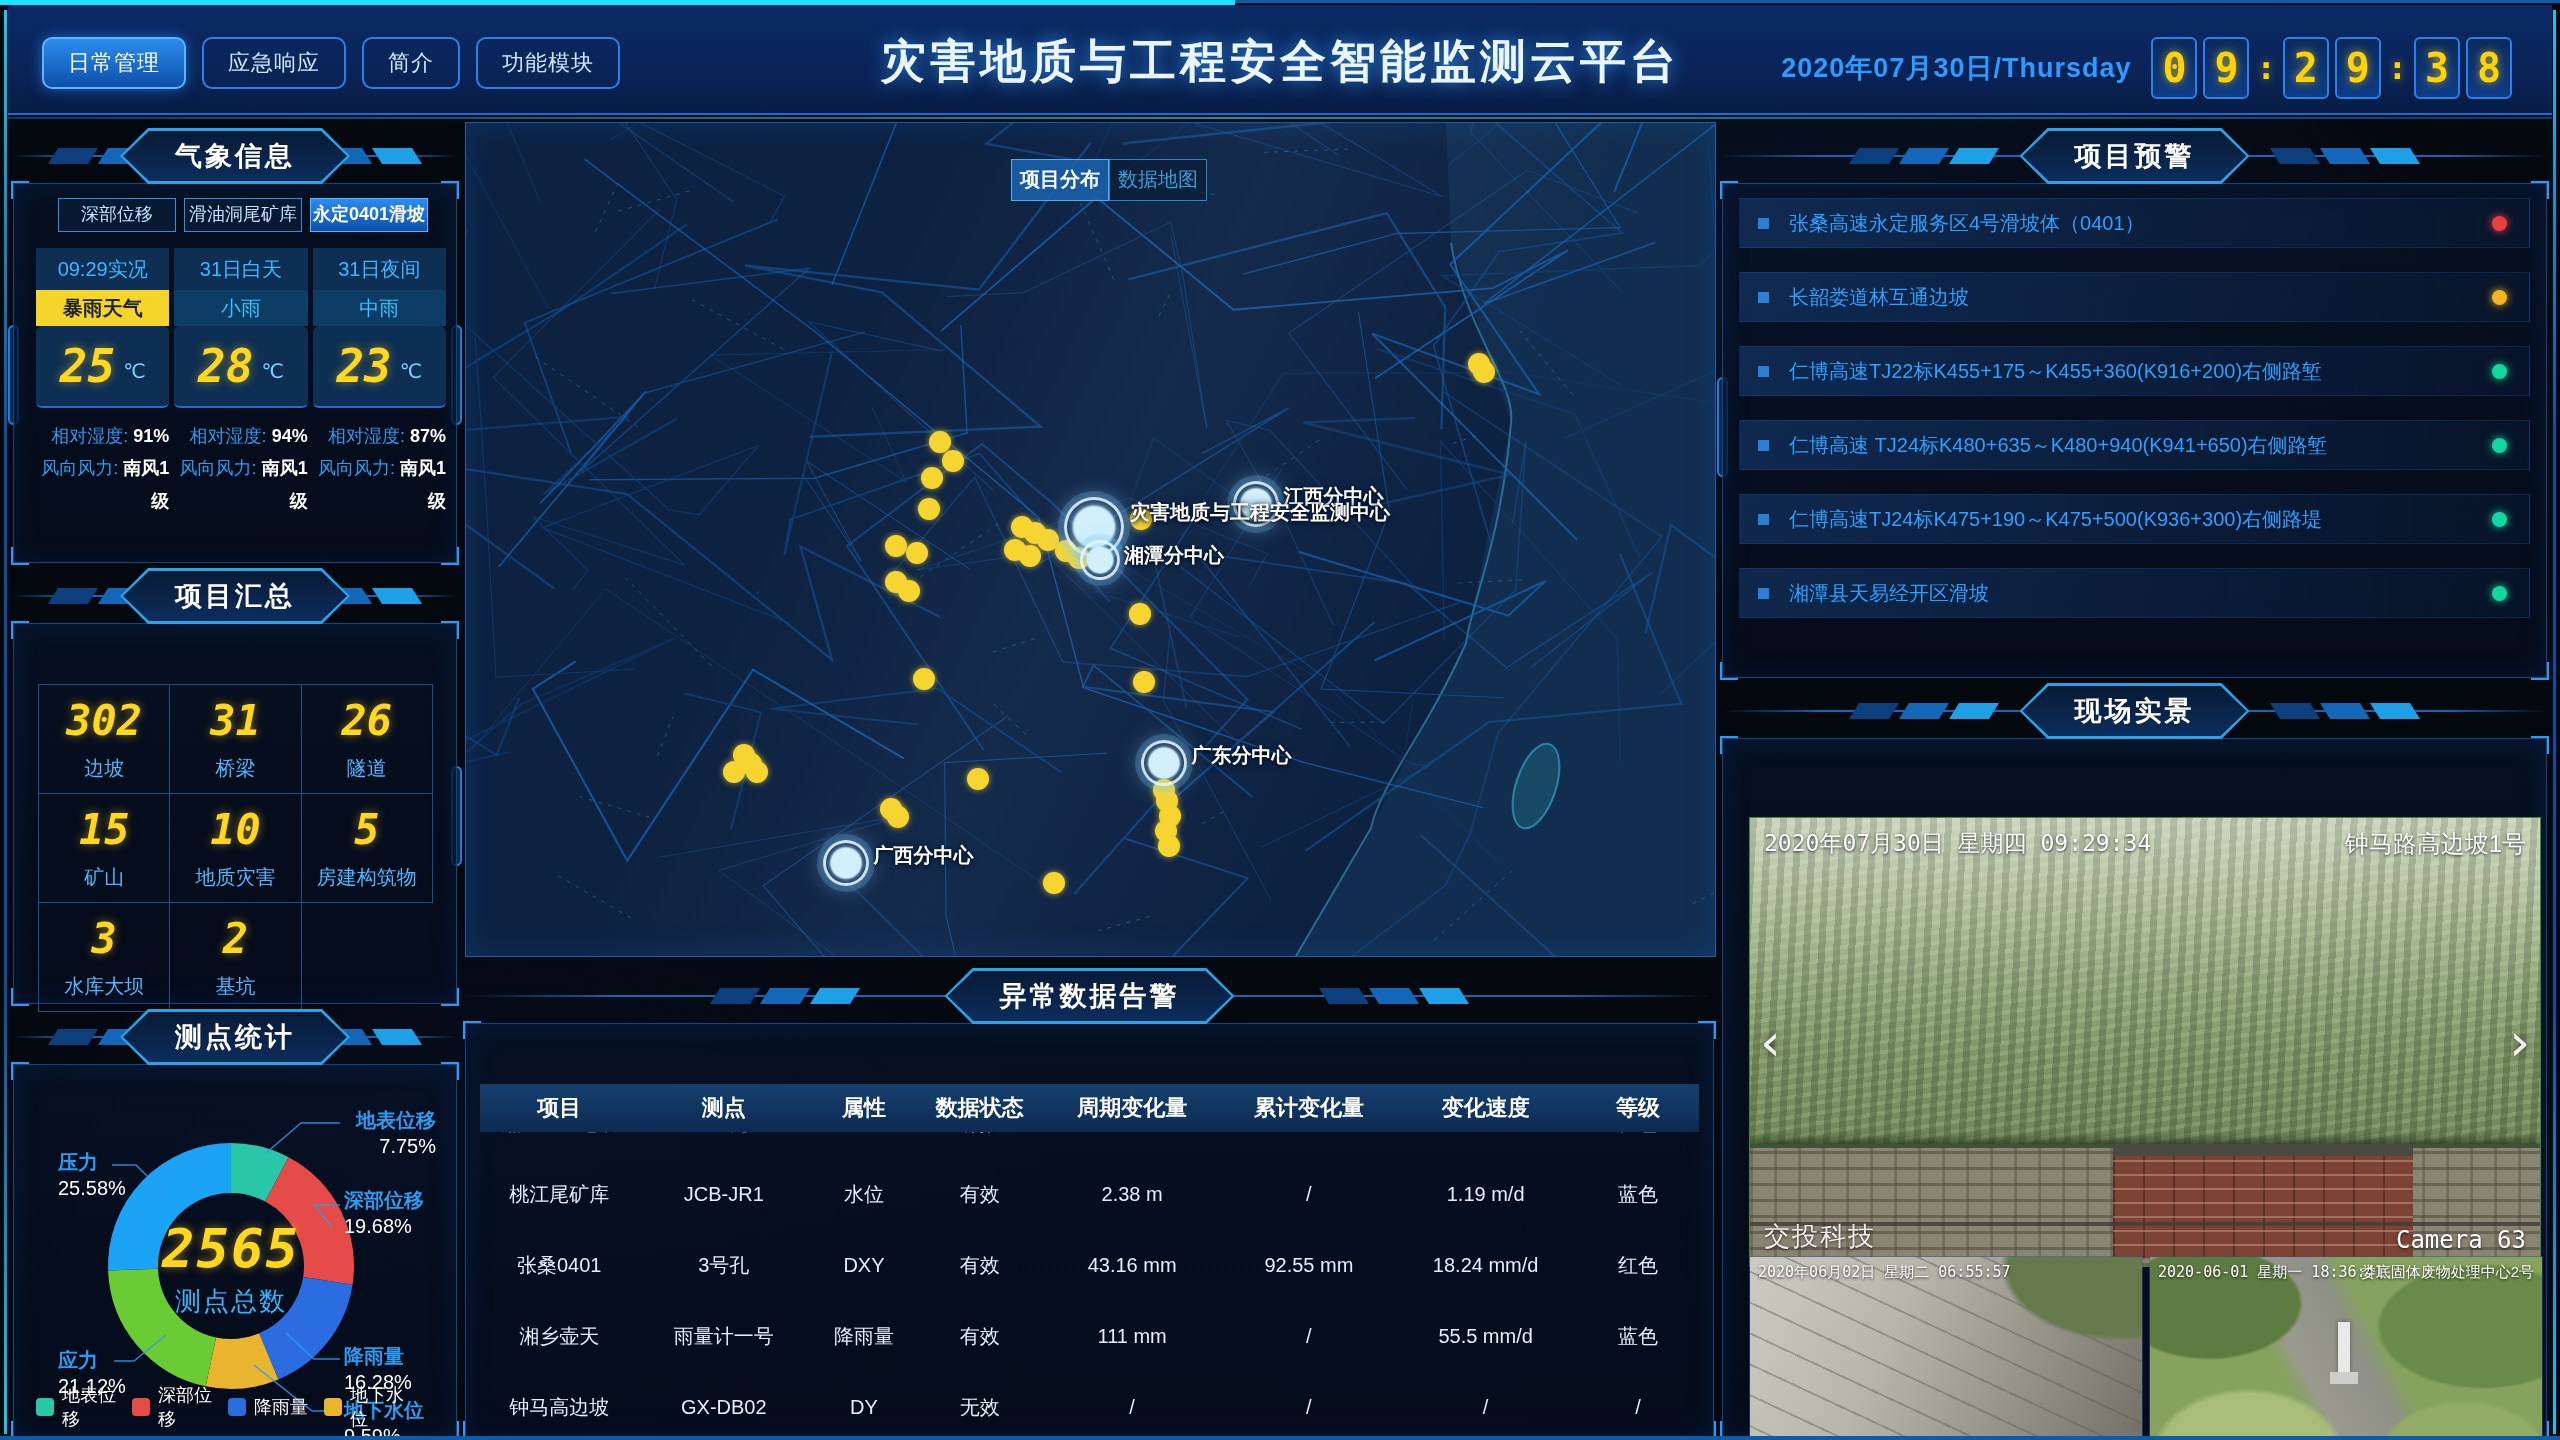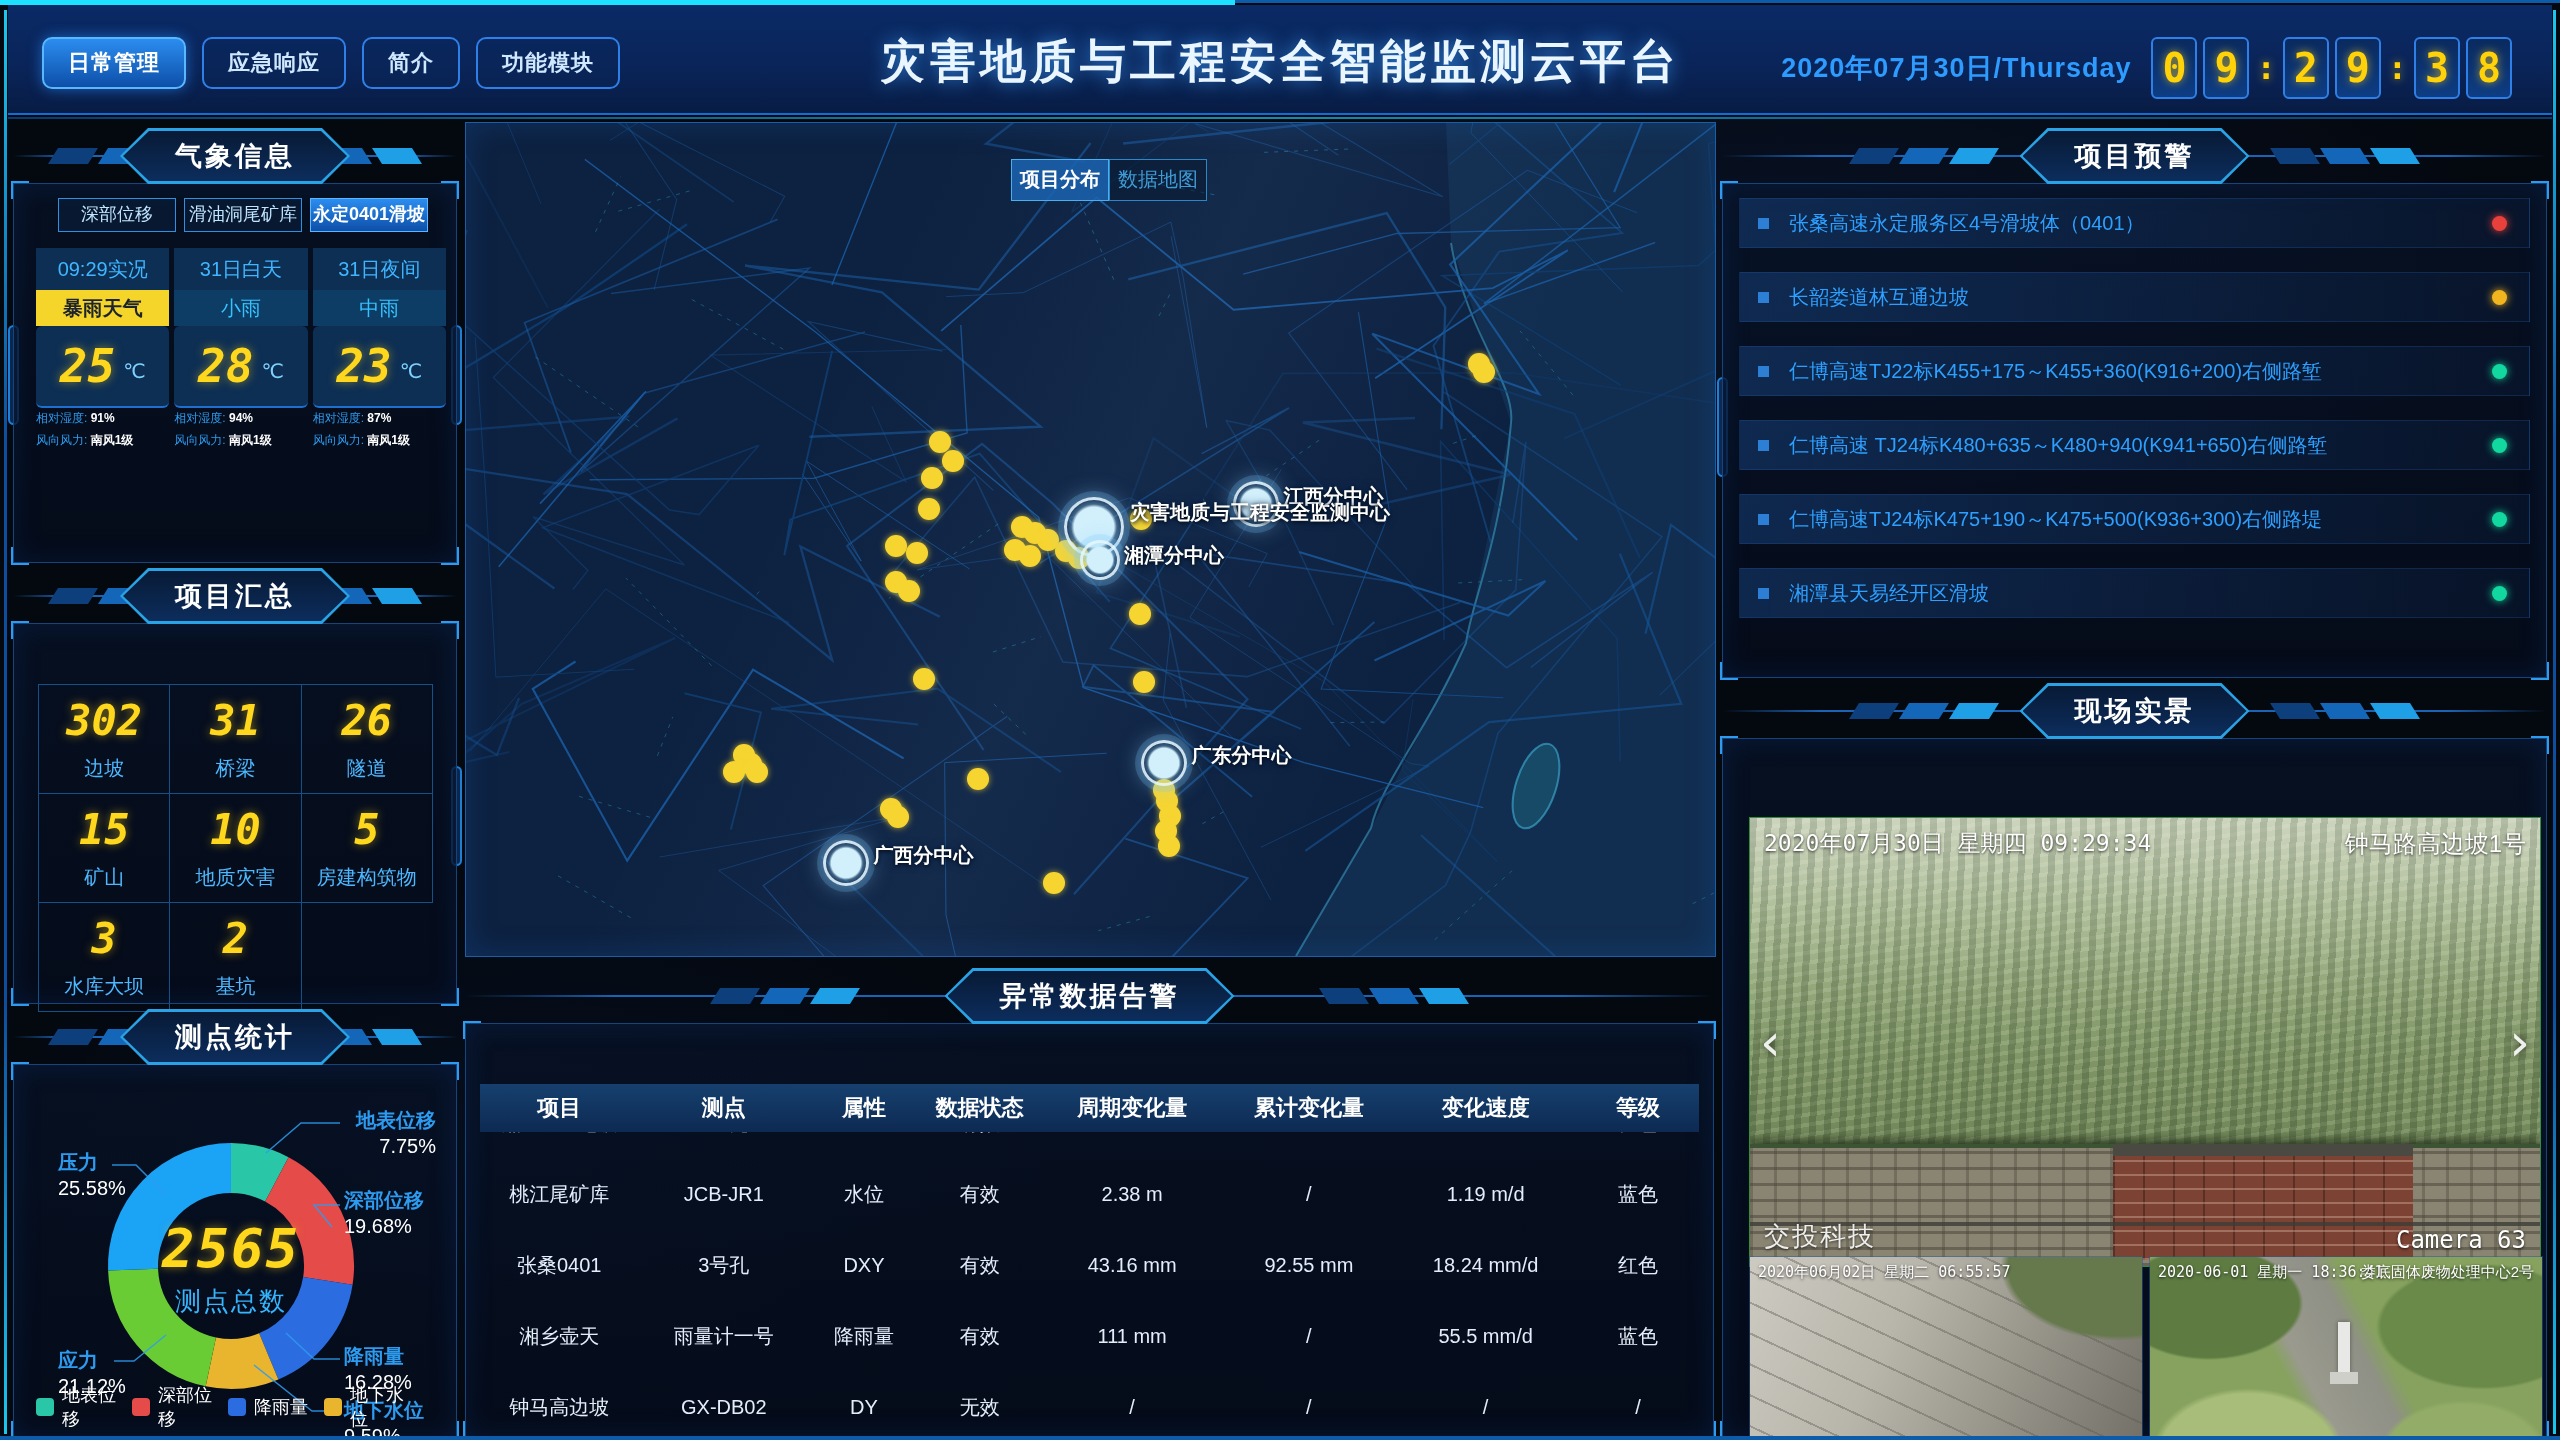--- a/index.html
+++ b/index.html
@@ -14,21 +14,21 @@
   .frame-left,.frame-right{position:absolute;top:10px;bottom:6px;width:3px;background:linear-gradient(180deg,#19c8f0,#0d4f9e 30%,#0d4f9e 70%,#19c8f0);z-index:9;}
   .frame-left{left:4px}.frame-right{right:4px}
   .frame-bottom{position:absolute;left:0;right:0;bottom:0;height:4px;background:#0d5cab;z-index:9;}
   
   .header{position:absolute;left:8px;top:5px;right:8px;height:108px;
      background:linear-gradient(180deg,#0a2a66 0%,#0a2458 60%,#081c44 100%);
      border-bottom:2px solid #0f6fd6;z-index:5;}
   .header::after{content:"";position:absolute;left:0;right:0;bottom:-6px;height:2px;background:linear-gradient(90deg,#0a4f9e,#19c8f0 48%,#0a4f9e);opacity:.7;}
   .nav-group{position:absolute;left:34px;top:32px;display:flex;gap:16px;}
   .nav-btn{height:48px;padding:0 24px;border:2px solid #2f7fe8;border-radius:10px;background:rgba(10,40,90,.3);
-     color:#cfe8ff;font-size:22px;font-weight:bold;display:flex;align-items:center;cursor:pointer;letter-spacing:1px;}
+     color:#cfe8ff;font-size:22px;font-weight:normal;display:flex;align-items:center;cursor:pointer;letter-spacing:1px;}
   .nav-btn.active{background:linear-gradient(180deg,#2b8df0,#0d4fa8);border-color:#59b7ff;color:#fff;box-shadow:0 0 14px rgba(40,140,255,.6);}
   .page-title{position:absolute;left:50%;top:26px;transform:translateX(-50%);font-size:46px;font-weight:bold;
      color:#eaf6ff;letter-spacing:4px;text-shadow:0 0 18px rgba(60,160,255,.8);white-space:nowrap;}
   .datetime{position:absolute;right:40px;top:32px;display:flex;align-items:center;gap:20px;}
   .date-text{color:#2e9bff;font-size:27px;font-weight:bold;letter-spacing:1px;}
   .clock{display:flex;align-items:center;gap:6px;}
   .tbox{width:42px;height:58px;border:2px solid #2f7fe8;border-radius:6px;background:linear-gradient(180deg,#0a2a5e,#0e3d84);
      display:flex;align-items:center;justify-content:center;font:700 40px "DejaVu Sans Mono",monospace;
      color:#ffd20a;text-shadow:0 0 9px rgba(255,210,20,.65);}
   .tsep{color:#ffd20a;font:700 32px "DejaVu Sans Mono",monospace;margin:0 1px;text-shadow:0 0 8px rgba(255,210,20,.6);}
@@ -63,21 +63,21 @@
      border:1px solid #2f8fe0;background:rgba(8,30,60,.6);cursor:pointer;}
   .w-tab.active{background:linear-gradient(180deg,#2b8df0,#0d4fa8);border-color:#59b7ff;color:#fff;font-weight:bold;}
   .w-grid{display:grid;grid-template-columns:repeat(3,1fr);gap:0 5px;margin:16px 10px 0 22px;}
   .w-col{display:flex;flex-direction:column;}
   .w-period{height:42px;line-height:42px;background:#0d2f54;color:#3fb6ff;font-size:20px;text-align:center;}
   .w-cond{height:36px;line-height:36px;text-align:center;font-size:20px;background:rgba(20,101,158,.55);color:#35c2ff;}
   .w-cond.hl{background:#f5d529;color:#1d2430;font-weight:bold;}
   .w-temp{height:80px;background:#0d2f54;display:flex;align-items:center;justify-content:center;gap:8px;border-bottom:2px solid #1f6fd0;border-radius:6px;}
   .w-temp .num{font-size:46px;}
   .w-temp .unit{color:#7fd0ff;font-size:20px;margin-top:10px;}
-  .w-hum{padding-top:0;text-align:left;font-size:12px;line-height:1.8;}
+  .w-hum{padding-top:12px;text-align:right;font-size:18px;line-height:1.8;}
   .w-hum .lab{color:#2d9cf0;} .w-hum .val{color:#fff;font-weight:bold;}
   
   .s-grid{display:grid;grid-template-columns:repeat(3,1fr);margin:60px 24px 0;}
   .s-cell{border:1px solid #145089;height:108px;display:flex;flex-direction:column;align-items:center;justify-content:center;gap:10px;margin:0 -1px -1px 0;}
   .s-val{font-size:42px;} .s-lab{color:#4db8ff;font-size:20px;}
   
   .donut-wrap{position:absolute;inset:0;}
   #donut-svg{position:absolute;left:0;top:0;}
   .donut-center{position:absolute;left:117px;top:152px;width:200px;text-align:center;}
   .donut-center .tot{font-size:54px;letter-spacing:2px;}

